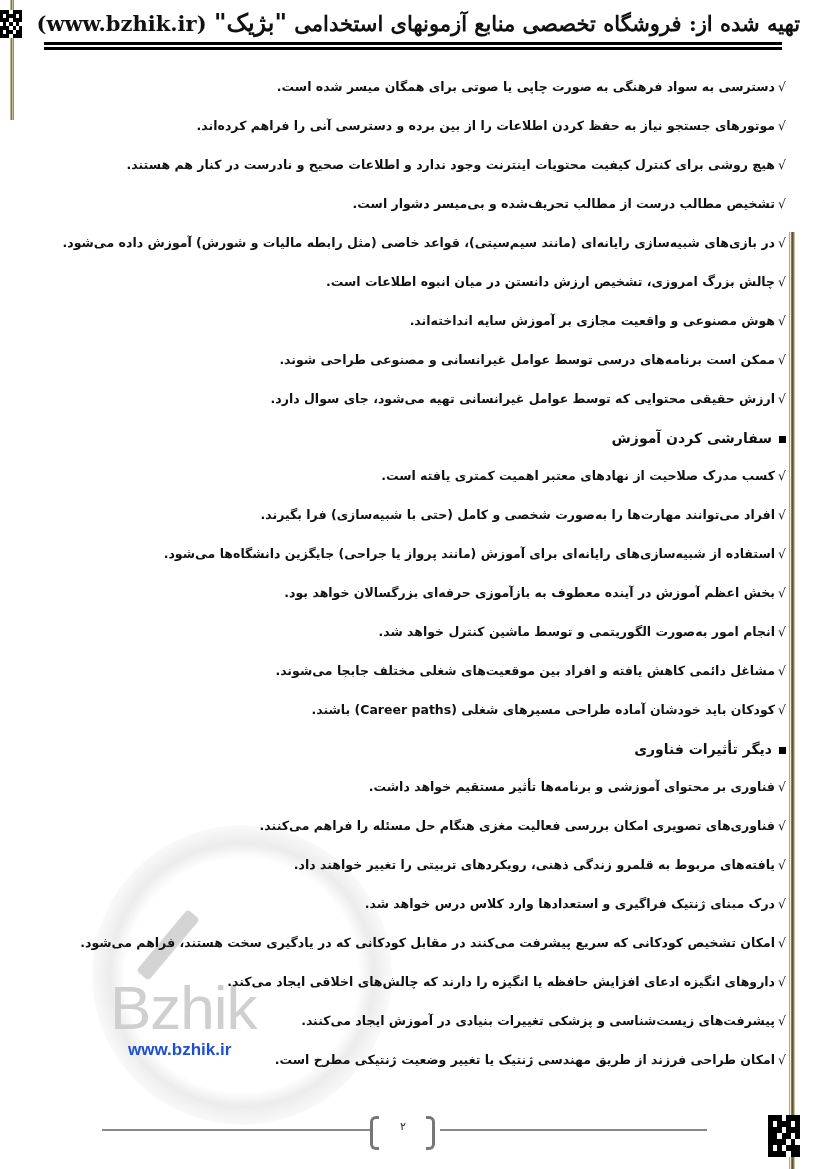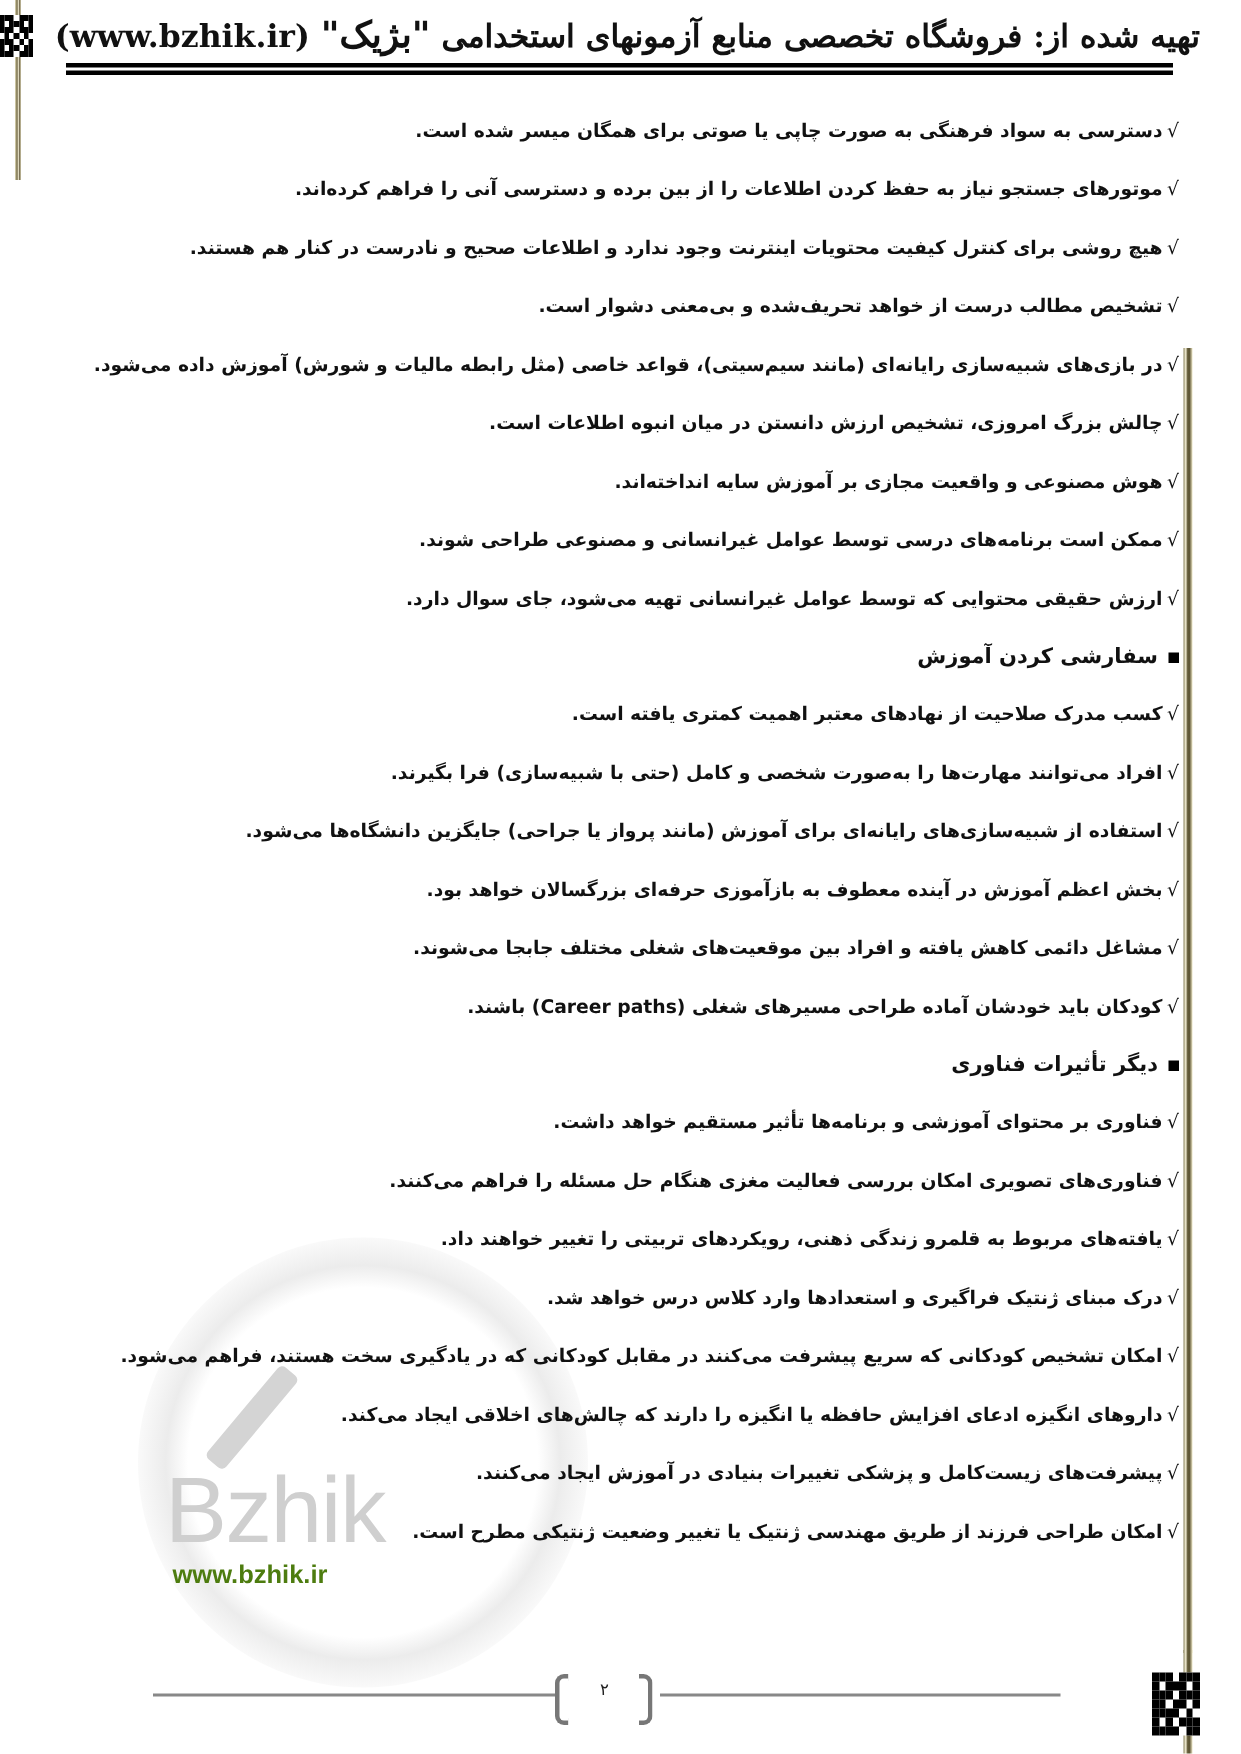--- a/index.html
+++ b/index.html
@@ -57,22 +57,22 @@
   }
   .wm-pen {
     position: absolute; left: 160px; top: 905px; width: 16px; height: 80px;
     background: #d4d4d4; border-radius: 4px; transform: rotate(40deg);
   }
   .wm-brand {
     position: absolute; left: 110px; top: 972px; font-family: "Liberation Sans", sans-serif;
     font-weight: normal; font-size: 62px; color: #cfcfcf; letter-spacing: -1px;
   }
   .wm-url {
-    position: absolute; left: 115px; top: 1040px; font-family: "Liberation Sans", sans-serif;
-    font-weight: bold; font-size: 17px; color: #4d7c0f;
+    position: absolute; left: 128px; top: 1040px; font-family: "Liberation Sans", sans-serif;
+    font-weight: bold; font-size: 17px; color: #1d4ed8;
   }
 
   .footer-line-left { position: absolute; left: 102px; top: 1129px; width: 268px; height: 2px; background: #888; }
   .footer-line-right { position: absolute; left: 440px; top: 1129px; width: 267px; height: 2px; background: #888; }
   .footer-bracket {
     position: absolute; top: 1116px; width: 6px; height: 28px; border: 3px solid #777; 
   }
   .fb-left { left: 370px; border-right: none; border-radius: 6px 0 0 6px; }
   .fb-right { left: 426px; border-left: none; border-radius: 0 6px 6px 0; }
   .page-number {
@@ -148,43 +148,44 @@
 <div class="watermark"></div>
 <div class="wm-pen"></div>
 <div class="wm-brand">Bzhik</div>
 <div class="wm-url">www.bzhik.ir</div>
 
 <div class="content">
 
   <div class="line"><span class="check">√</span><span>دسترسی به سواد فرهنگی به صورت چاپی یا صوتی برای همگان میسر شده است.</span></div>
   <div class="line"><span class="check">√</span><span>موتورهای جستجو نیاز به حفظ کردن اطلاعات را از بین برده و دسترسی آنی را فراهم کرده‌اند.</span></div>
   <div class="line"><span class="check">√</span><span>هیچ روشی برای کنترل کیفیت محتویات اینترنت وجود ندارد و اطلاعات صحیح و نادرست در کنار هم هستند.</span></div>
-  <div class="line"><span class="check">√</span><span>تشخیص مطالب درست از خواهد تحریف‌شده و بی‌معنی دشوار است.</span></div>
+  <div class="line"><span class="check">√</span><span>تشخیص مطالب درست از مطالب تحریف‌شده و بی‌میسر دشوار است.</span></div>
   <div class="line"><span class="check">√</span><span>در بازی‌های شبیه‌سازی رایانه‌ای (مانند سیم‌سیتی)، قواعد خاصی (مثل رابطه مالیات و شورش) آموزش داده می‌شود.</span></div>
   <div class="line"><span class="check">√</span><span>چالش بزرگ امروزی، تشخیص ارزش دانستن در میان انبوه اطلاعات است.</span></div>
   <div class="line"><span class="check">√</span><span>هوش مصنوعی و واقعیت مجازی بر آموزش سایه انداخته‌اند.</span></div>
   <div class="line"><span class="check">√</span><span>ممکن است برنامه‌های درسی توسط عوامل غیرانسانی و مصنوعی طراحی شوند.</span></div>
   <div class="line"><span class="check">√</span><span>ارزش حقیقی محتوایی که توسط عوامل غیرانسانی تهیه می‌شود، جای سوال دارد.</span></div>
 
   <div class="heading"><span class="sq"></span><span>سفارشی کردن آموزش</span></div>
   <div class="line"><span class="check">√</span><span>کسب مدرک صلاحیت از نهادهای معتبر اهمیت کمتری یافته است.</span></div>
   <div class="line"><span class="check">√</span><span>افراد می‌توانند مهارت‌ها را به‌صورت شخصی و کامل (حتی با شبیه‌سازی) فرا بگیرند.</span></div>
   <div class="line"><span class="check">√</span><span>استفاده از شبیه‌سازی‌های رایانه‌ای برای آموزش (مانند پرواز یا جراحی) جایگزین دانشگاه‌ها می‌شود.</span></div>
   <div class="line"><span class="check">√</span><span>بخش اعظم آموزش در آینده معطوف به بازآموزی حرفه‌ای بزرگسالان خواهد بود.</span></div>
+  <div class="line"><span class="check">√</span><span>انجام امور به‌صورت الگوریتمی و توسط ماشین کنترل خواهد شد.</span></div>
   <div class="line"><span class="check">√</span><span>مشاغل دائمی کاهش یافته و افراد بین موقعیت‌های شغلی مختلف جابجا می‌شوند.</span></div>
   <div class="line"><span class="check">√</span><span>کودکان باید خودشان آماده طراحی مسیرهای شغلی (Career paths) باشند.</span></div>
 
   <div class="heading"><span class="sq"></span><span>دیگر تأثیرات فناوری</span></div>
   <div class="line"><span class="check">√</span><span>فناوری بر محتوای آموزشی و برنامه‌ها تأثیر مستقیم خواهد داشت.</span></div>
   <div class="line"><span class="check">√</span><span>فناوری‌های تصویری امکان بررسی فعالیت مغزی هنگام حل مسئله را فراهم می‌کنند.</span></div>
   <div class="line"><span class="check">√</span><span>یافته‌های مربوط به قلمرو زندگی ذهنی، رویکردهای تربیتی را تغییر خواهند داد.</span></div>
   <div class="line"><span class="check">√</span><span>درک مبنای ژنتیک فراگیری و استعدادها وارد کلاس درس خواهد شد.</span></div>
   <div class="line"><span class="check">√</span><span>امکان تشخیص کودکانی که سریع پیشرفت می‌کنند در مقابل کودکانی که در یادگیری سخت هستند، فراهم می‌شود.</span></div>
   <div class="line"><span class="check">√</span><span>داروهای انگیزه ادعای افزایش حافظه یا انگیزه را دارند که چالش‌های اخلاقی ایجاد می‌کند.</span></div>
-  <div class="line"><span class="check">√</span><span>پیشرفت‌های زیست‌کامل و پزشکی تغییرات بنیادی در آموزش ایجاد می‌کنند.</span></div>
+  <div class="line"><span class="check">√</span><span>پیشرفت‌های زیست‌شناسی و پزشکی تغییرات بنیادی در آموزش ایجاد می‌کنند.</span></div>
   <div class="line"><span class="check">√</span><span>امکان طراحی فرزند از طریق مهندسی ژنتیک یا تغییر وضعیت ژنتیکی مطرح است.</span></div>
 </div>
 
 <div class="footer-line-left"></div>
 <div class="footer-line-right"></div>
 <div class="footer-bracket fb-left"></div>
 <div class="footer-bracket fb-right"></div>
 <div class="page-number">۲</div>
 
 <div class="qr qr-bottom">

